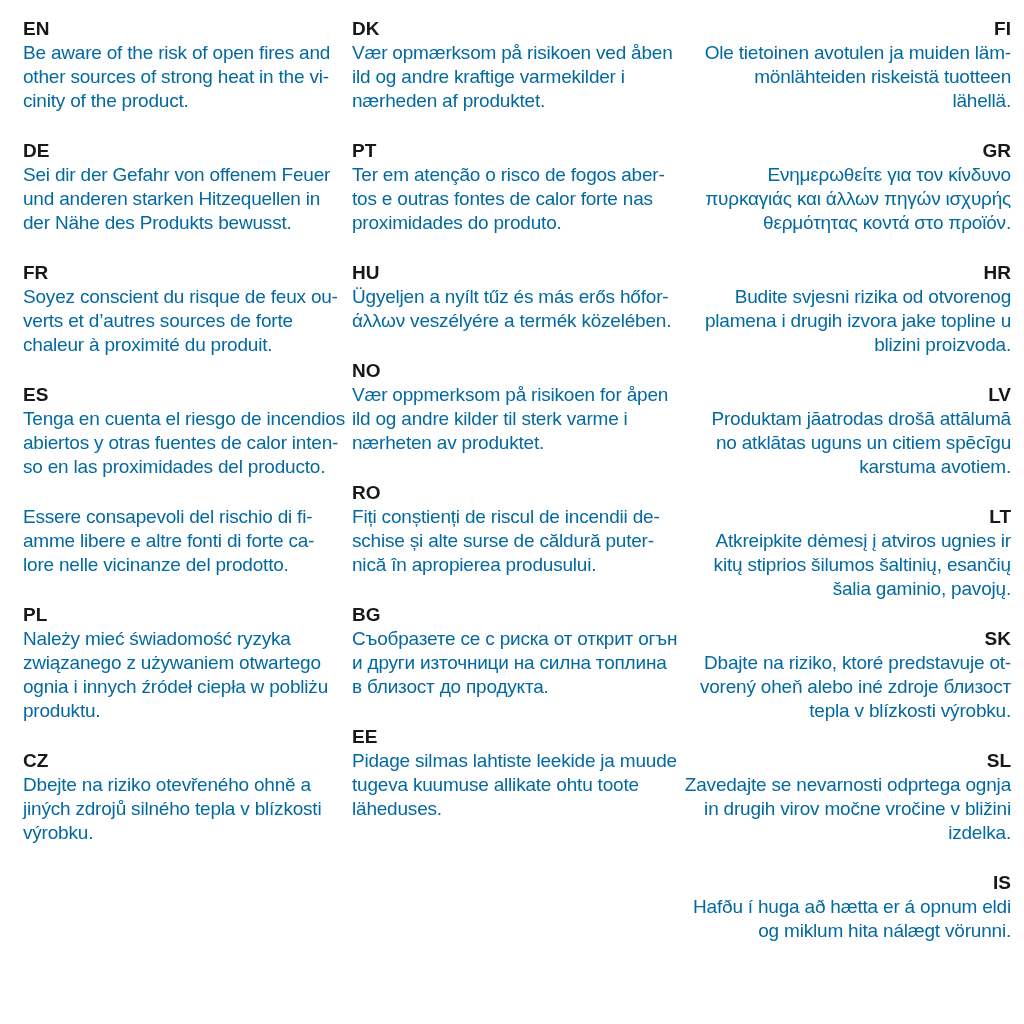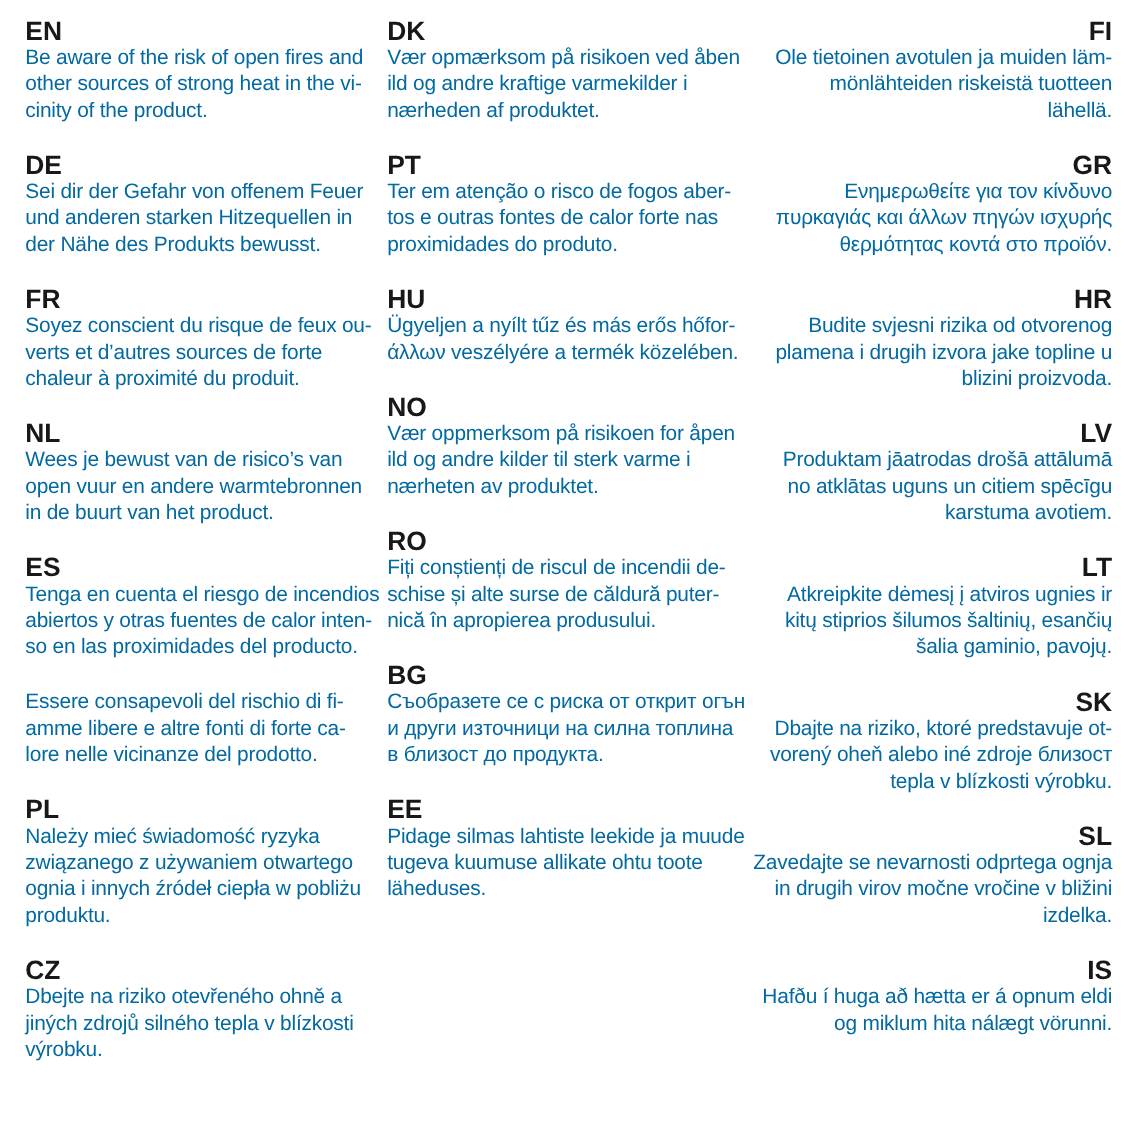--- a/index.html
+++ b/index.html
@@ -22,21 +22,21 @@
   .col {
     flex: 0 0 329px;
     max-width: 329px;
   }
   .col.col-2 { flex: 0 0 330px; max-width: 330px; }
   .col.col-3 { flex: 1 1 auto; text-align: right; }
   .lang-block {
     margin-bottom: 26px;
   }
   .lang-code {
-    font-size: 24px;
+    font-size: 19px;
     line-height: 24px;
     font-weight: bold;
     color: #181818;
   }
   .lang-text {
     font-size: 19px;
     line-height: 24px;
     white-space: pre;
     letter-spacing: -0.2px;
     color: #0369a1;
@@ -58,26 +58,20 @@
       <div class="lang-code">DE</div>
       <div class="lang-text">Sei dir der Gefahr von offenem Feuer
 und anderen starken Hitzequellen in
 der Nähe des Produkts bewusst.</div>
     </div>
     <div class="lang-block">
       <div class="lang-code">FR</div>
       <div class="lang-text">Soyez conscient du risque de feux ou-
 verts et d’autres sources de forte
 chaleur à proximité du produit.</div>
-    </div>
-    <div class="lang-block">
-      <div class="lang-code">NL</div>
-      <div class="lang-text">Wees je bewust van de risico’s van
-open vuur en andere warmtebronnen
-in de buurt van het product.</div>
     </div>
     <div class="lang-block">
       <div class="lang-code">ES</div>
       <div class="lang-text">Tenga en cuenta el riesgo de incendios
 abiertos y otras fuentes de calor inten-
 so en las proximidades del producto.</div>
     </div>
     <div class="lang-block">
       <div class="lang-text">Essere consapevoli del rischio di fi-
 amme libere e altre fonti di forte ca-

